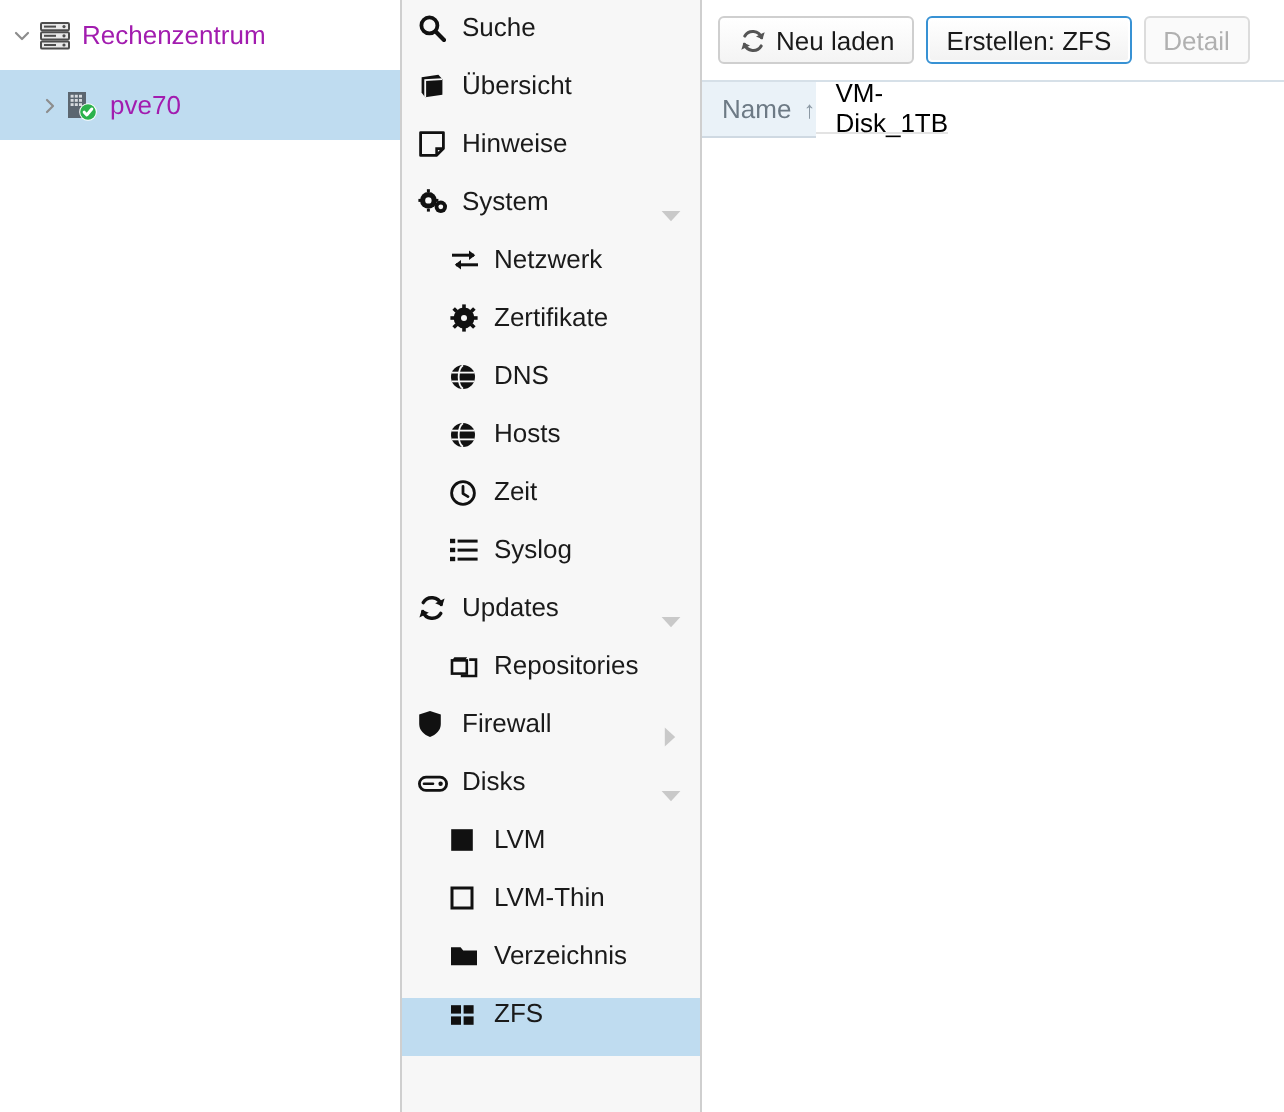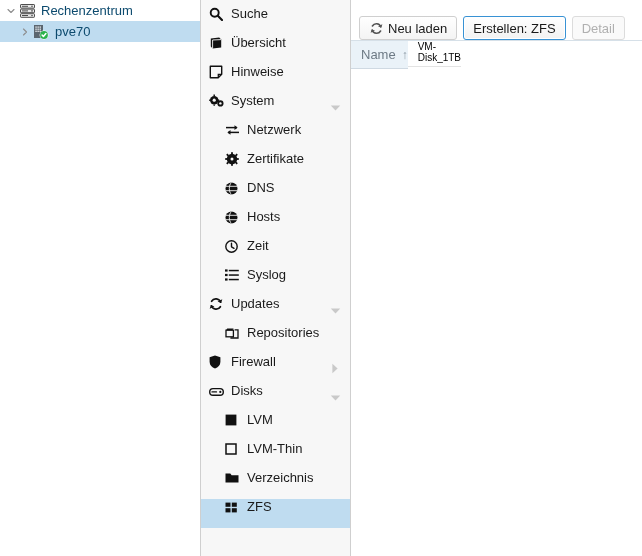--- a/index.html
+++ b/index.html
@@ -23,25 +23,25 @@
     width: 201px;
     height: 556px;
     background: #ffffff;
     border-right: 1px solid #cfcfcf;
     flex: 0 0 201px;
     position: relative;
   }
   .tree-row {
     display: flex;
     align-items: center;
-    height: 21px;
+    height: 35px;
     padding-left: 4px;
     white-space: nowrap;
     font-size: 13px;
-    color: #0c4a6e;
+    color: #a21caf;
   }
   .tree-row.child { padding-left: 18px; }
   .tree-row.selected { background: #bfdcf0; }
   .tw-arrow {
     width: 14px; height: 14px;
     flex: 0 0 14px;
     display: inline-flex;
     align-items: center;
     justify-content: center;
     color: #8d8d8d;
@@ -109,21 +109,21 @@
     height: 556px;
     background: #ffffff;
     display: flex;
     flex-direction: column;
     position: relative;
   }
   .toolbar {
     height: 40px;
     flex: 0 0 40px;
     display: flex;
-    align-items: flex-end;
+    align-items: center;
     gap: 6px;
     padding: 0 8px;
     background: #ffffff;
   }
   .btn {
     height: 24px;
     display: inline-flex;
     align-items: center;
     gap: 5px;
     padding: 0 9px;
@@ -173,25 +173,25 @@
   }
   .grid-head .sort-arrow {
     margin-left: 6px;
     color: #8c99a4;
     font-size: 12px;
   }
   .grid-row {
     height: 26px;
     flex: 0 0 26px;
     display: flex;
-    align-items: flex-start;
+    align-items: center;
     padding-left: 10px;
     border-bottom: 1px solid #e3e3e3;
     color: #000;
-    font-size: 10px;
+    font-size: 13px;
     background: #fff;
     cursor: pointer;
   }
   .grid-body-fill { flex: 1 1 auto; background: #ffffff; }
 </style>
 </head>
 <body>
 
 <div class="app">
 

